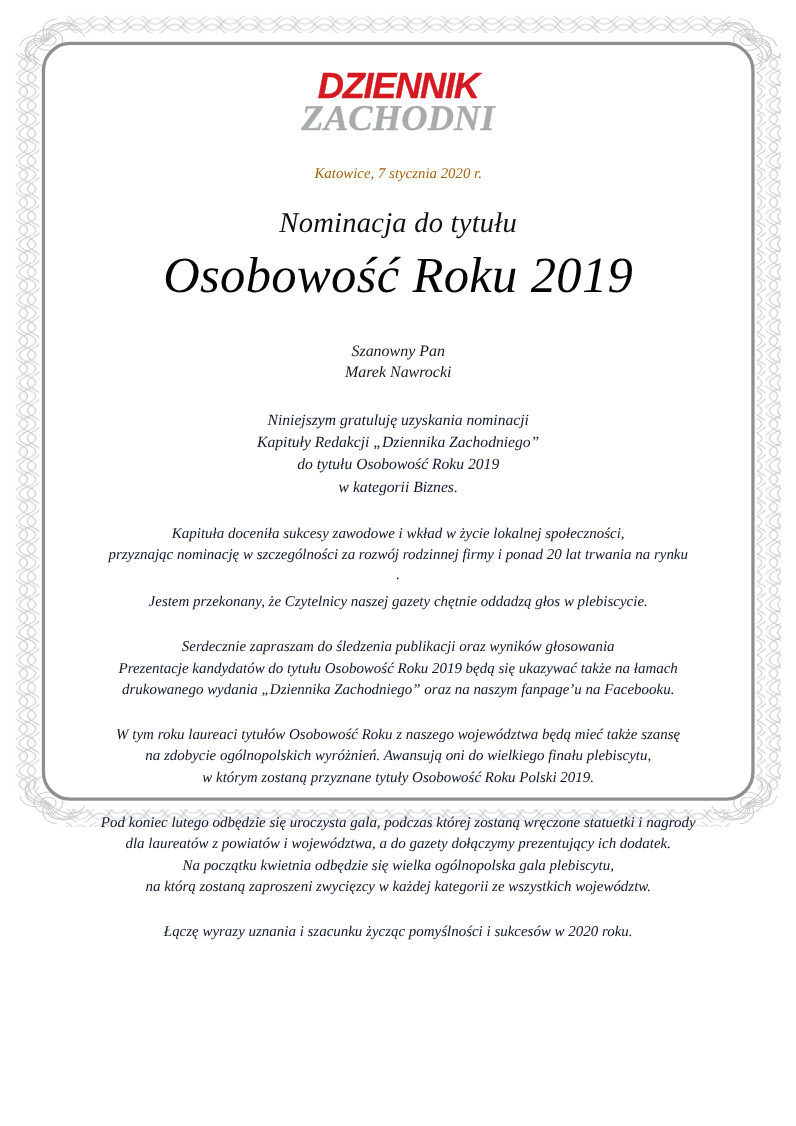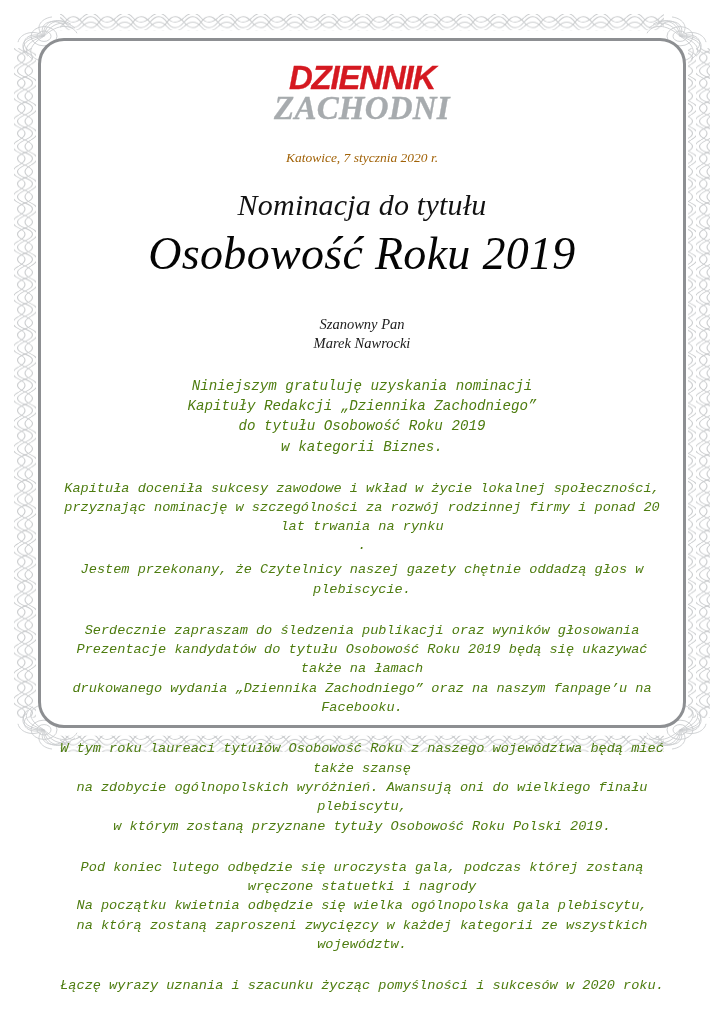--- a/index.html
+++ b/index.html
@@ -86,21 +86,21 @@
 
   .place-date {
     margin-top: 26px;
     font-size: 13.5px;
     font-style: italic;
     color: #a16207;
   }
 
   .nomination-line {
     margin-top: 22px;
-    font-size: 30px;
+    font-size: 26px;
     font-style: italic;
     color: #111;
     letter-spacing: 0.2px;
   }
 
   .award-title {
     margin-top: 6px;
     font-size: 46px;
     font-style: italic;
     color: #050505;
@@ -112,22 +112,21 @@
     margin-top: 34px;
     font-size: 14.5px;
     font-style: italic;
     line-height: 1.35;
   }
 
   .para {
     font-size: 14.2px;
     font-style: italic;
     line-height: 1.42;
-    color: #4d7c0f;
-    font-family: Liberation Mono, monospace;
+    color: #0f172a;
   }
   .para-intro { margin-top: 22px; }
   .para-kapitula { margin-top: 22px; font-size: 13.6px; }
   .lone-dot { font-size: 13.6px; font-style: italic; line-height: 1.3; }
   .para-conviction { margin-top: 6px; font-size: 13.6px; }
   .para-invite { margin-top: 22px; font-size: 13.6px; }
   .para-laureates { margin-top: 22px; font-size: 13.6px; }
   .para-gala { margin-top: 22px; font-size: 13.6px; text-align: center; }
   .para-closing { margin-top: 22px; font-size: 13.6px; }
 
@@ -305,20 +304,21 @@
     </div>
 
     <div class="para para-laureates">
       <div>W tym roku laureaci tytułów Osobowość Roku z naszego województwa będą mieć także szansę</div>
       <div>na zdobycie ogólnopolskich wyróżnień. Awansują oni do wielkiego finału plebiscytu,</div>
       <div>w którym zostaną przyznane tytuły Osobowość Roku Polski 2019.</div>
     </div>
 
     <div class="para para-gala">
       <div>Pod koniec lutego odbędzie się uroczysta gala, podczas której zostaną wręczone statuetki i nagrody</div>
+      <div>dla laureatów z powiatów i województwa, a do gazety dołączymy prezentujący ich dodatek.</div>
       <div>Na początku kwietnia odbędzie się wielka ogólnopolska gala plebiscytu,</div>
       <div>na którą zostaną zaproszeni zwycięzcy w każdej kategorii ze wszystkich województw.</div>
     </div>
 
     <div class="para para-closing">
       <div>Łączę wyrazy uznania i szacunku życząc pomyślności i sukcesów w 2020 roku.</div>
     </div>
 
 
   </div>

